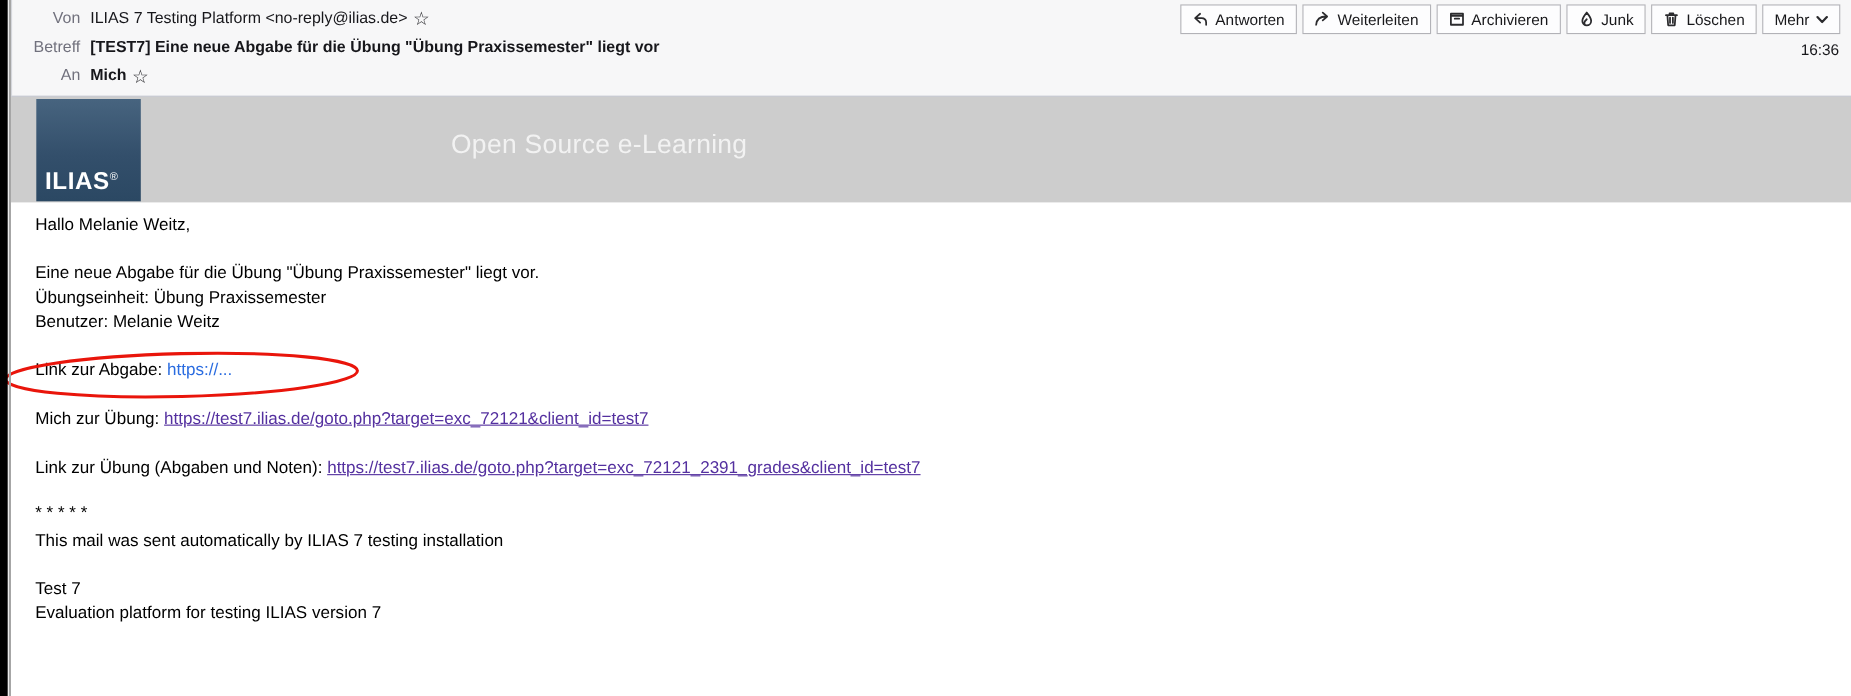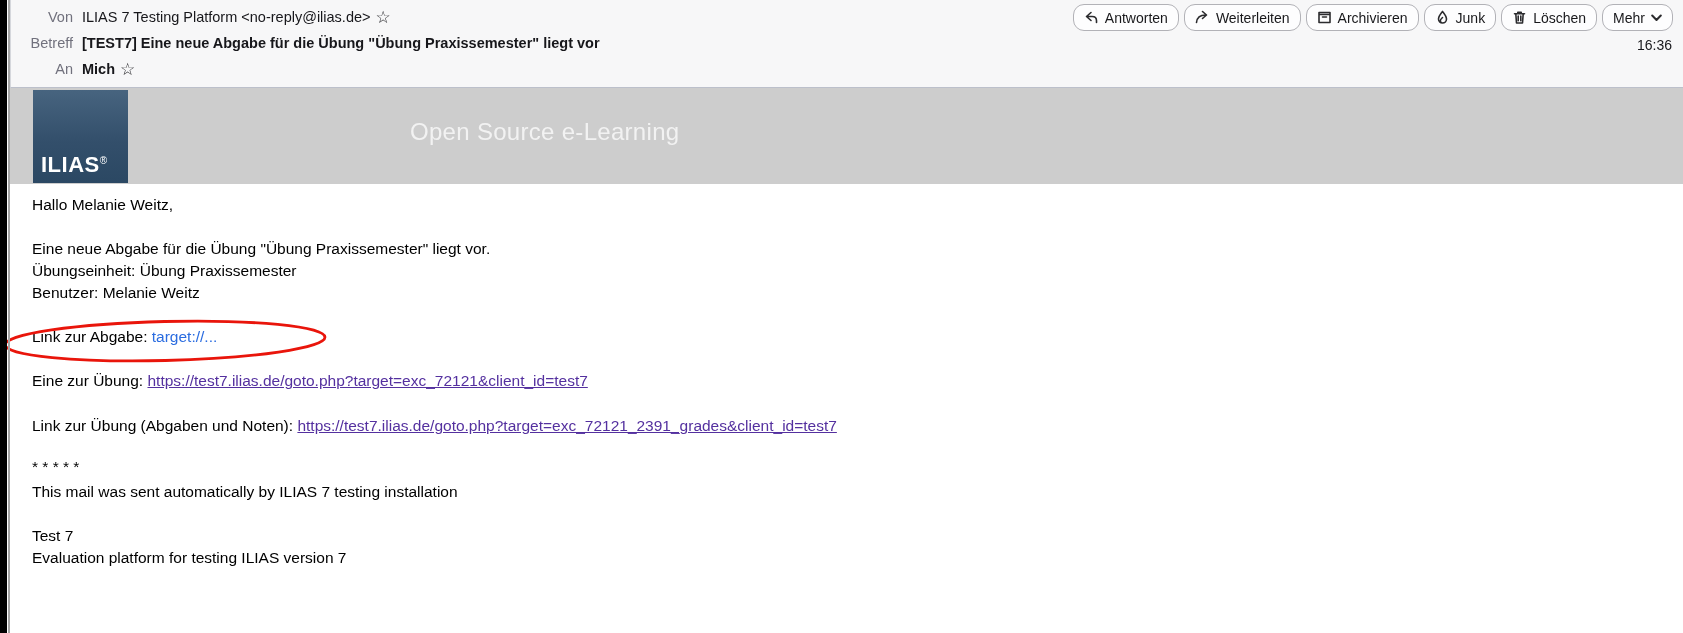--- a/index.html
+++ b/index.html
@@ -22,21 +22,21 @@
   .fields { padding-top:8px; display:flex; flex-direction:column; gap:7px; }
   .field-row { display:flex; align-items:center; line-height:19px; font-size:14.5px; }
   .field-label { width:54px; margin-left:8px; text-align:right; color:#71717d; flex:none; }
   .field-value { margin-left:9px; color:#17171b; }
   .fw-bold { font-weight:700; }
   .star { margin-left:5px; font-size:17px; color:#2c2c30; line-height:14px; cursor:pointer; }
 
   .toolbar { position:absolute; top:4px; right:10px; display:flex; gap:5px; z-index:2; }
   .tb-btn {
     display:flex; align-items:center; gap:6px; height:27px; padding:0 10px;
-    background:#fdfdfe; border:1px solid #b2b2b7; border-radius:11px;
+    background:#fdfdfe; border:1px solid #b2b2b7; border-radius:0;
     font-size:14px; color:#18181b; cursor:pointer; white-space:nowrap;
   }
   .tb-btn svg { display:block; stroke:#2b2b2e; fill:none; stroke-width:1.6; stroke-linecap:round; stroke-linejoin:round; }
   .tb-btn .chev svg { stroke-width:2; }
   .time { position:absolute; top:37px; right:11px; font-size:14px; color:#17171b; }
 
   
   .banner { position:relative; height:96px; background:#cdcdcd; }
   .logo {
     position:absolute; left:23px; top:2px; width:95px; height:93px;
@@ -156,23 +156,23 @@
       <div class="tagline">Open Source e-Learning</div>
     </div>
 
     <div class="email-body">
       <p>Hallo Melanie Weitz,</p>
 
       <p class="mt-blank">Eine neue Abgabe für die Übung "Übung Praxissemester" liegt vor.</p>
       <p>Übungseinheit: Übung Praxissemester</p>
       <p>Benutzer: Melanie Weitz</p>
 
-      <p class="mt-blank"><span>Link zur Abgabe: </span><a class="link-blue">target://...</a></p>
+      <p class="mt-blank"><span>Link zur Abgabe: </span><a class="link-blue">https://...</a></p>
 
-      <p class="mt-blank"><span>Eine zur Übung: </span><a class="link-purple">https://test7.ilias.de/goto.php?target=exc_72121&amp;client_id=test7</a></p>
+      <p class="mt-blank"><span>Mich zur Übung: </span><a class="link-purple">https://test7.ilias.de/goto.php?target=exc_72121&amp;client_id=test7</a></p>
 
       <p class="mt-blank2"><span>Link zur Übung (Abgaben und Noten): </span><a class="link-purple">https://test7.ilias.de/goto.php?target=exc_72121_2391_grades&amp;client_id=test7</a></p>
 
       <p class="mt-small">* * * * *</p>
       <p class="mt-tiny">This mail was sent automatically by ILIAS 7 testing installation</p>
 
       <p class="mt-blank">Test 7</p>
       <p>Evaluation platform for testing ILIAS version 7</p>
     </div>
 

